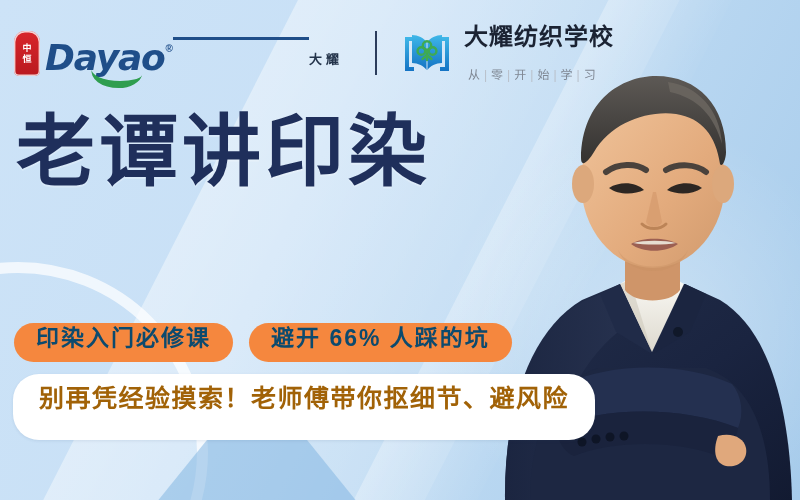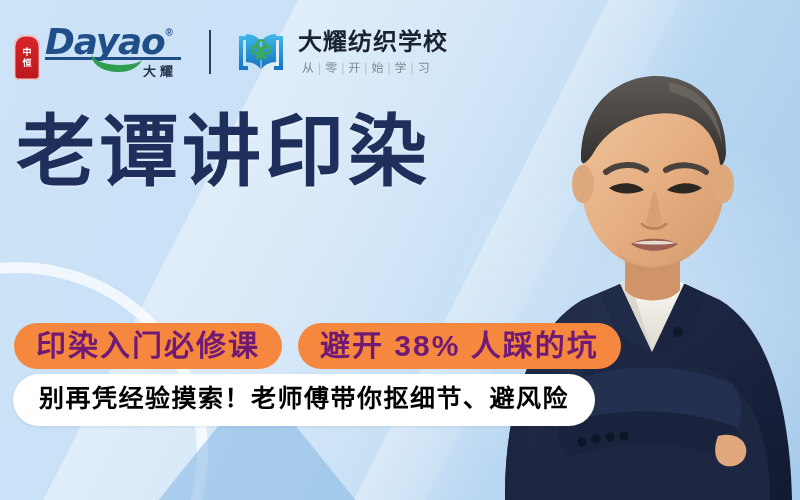--- a/index.html
+++ b/index.html
@@ -101,21 +101,21 @@
     box-sizing: border-box;
   }
   .seal span {
     color: #ffffff;
     font-size: 9px;
     line-height: 10px;
     font-weight: bold;
     letter-spacing: 0;
   }
 
-  .dayao-block { display: flex; flex-direction: column; }
+  .dayao-block { display: flex; flex-direction: row; }
   .dayao-word {
     position: relative;
     display: flex;
     align-items: baseline;
   }
   .dayao-text {
     font-family: "DejaVu Sans", sans-serif;
     font-size: 36px;
     font-weight: bold;
     font-style: italic;
@@ -164,21 +164,21 @@
     width: 2px;
     height: 44px;
     background: #2b3c5c;
     margin: 0 24px 0 28px;
   }
 
   .logo-school { display: flex; align-items: center; gap: 11px; }
 
   .book-icon { width: 52px; height: 46px; display:block; }
 
-  .school-text { display: flex; flex-direction: column; gap: 8px; }
+  .school-text { display: flex; flex-direction: column; gap: 20px; }
   .school-name {
     font-size: 24px;
     font-weight: bold;
     color: #1b2333;
     letter-spacing: 1px;
     line-height: 25px;
   }
   .school-sub {
     display: flex;
     align-items: center;
@@ -223,42 +223,42 @@
   .pill-row {
     position: absolute;
     left: 14px;
     top: 323px;
     display: flex;
     gap: 16px;
     z-index: 7;
   }
   .pill-orange {
     background: #f5873e;
-    color: #701a75;
-    font-size: 30px;
+    color: #0c4a6e;
+    font-size: 23px;
     font-weight: bold;
     letter-spacing: 2px;
     border-radius: 24px;
-    padding: 9px 22px 10px 22px;
+    padding: 2px 22px 10px 22px;
     line-height: 27px;
     white-space: nowrap;
   }
 
   
   .pill-white {
     position: absolute;
     left: 13px;
     top: 374px;
     background: #ffffff;
-    color: #000000;
+    color: #a16207;
     font-size: 25px;
     font-weight: bold;
     letter-spacing: 1.5px;
     border-radius: 26px;
-    padding: 9px 26px 13px 26px;
+    padding: 9px 26px 27px 26px;
     line-height: 30px;
     white-space: nowrap;
     z-index: 7;
     box-shadow: 0 1px 3px rgba(40,70,110,0.10);
   }
 
   
   .portrait {
     position: absolute;
     right: 0;
@@ -424,18 +424,18 @@
           <span class="ch">习</span>
         </div>
       </div>
     </div>
   </div>
 
   <div class="title-main">老谭讲印染</div>
 
   <div class="pill-row">
     <div class="pill-orange">印染入门必修课</div>
-    <div class="pill-orange">避开 38% 人踩的坑</div>
+    <div class="pill-orange">避开 66% 人踩的坑</div>
   </div>
 
   <div class="pill-white">别再凭经验摸索！老师傅带你抠细节、避风险</div>
 
 </div>
 
 </body></html>

